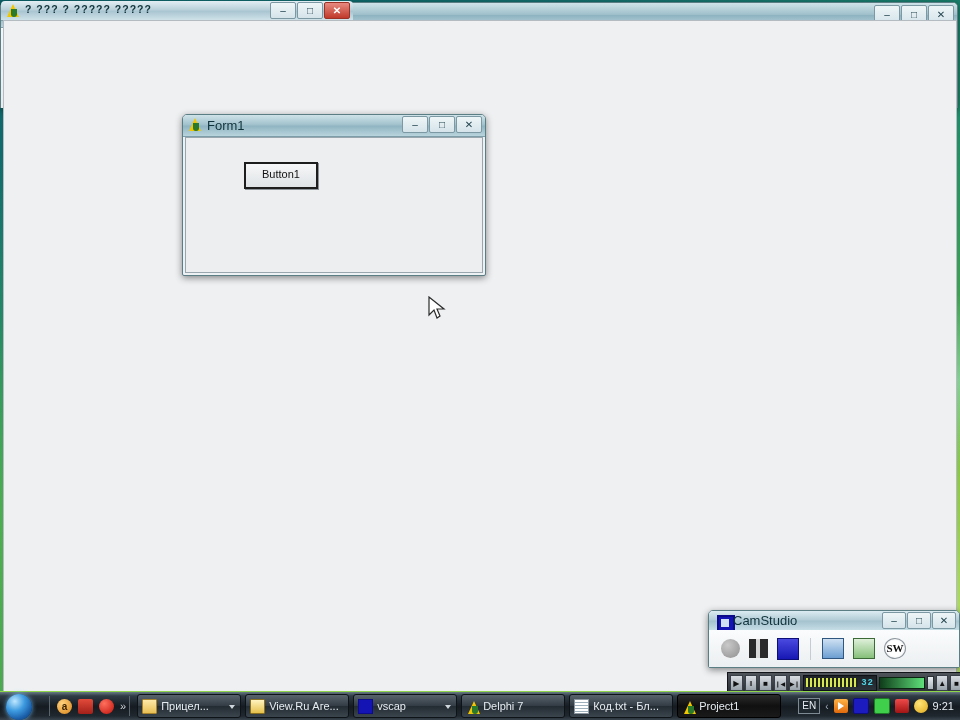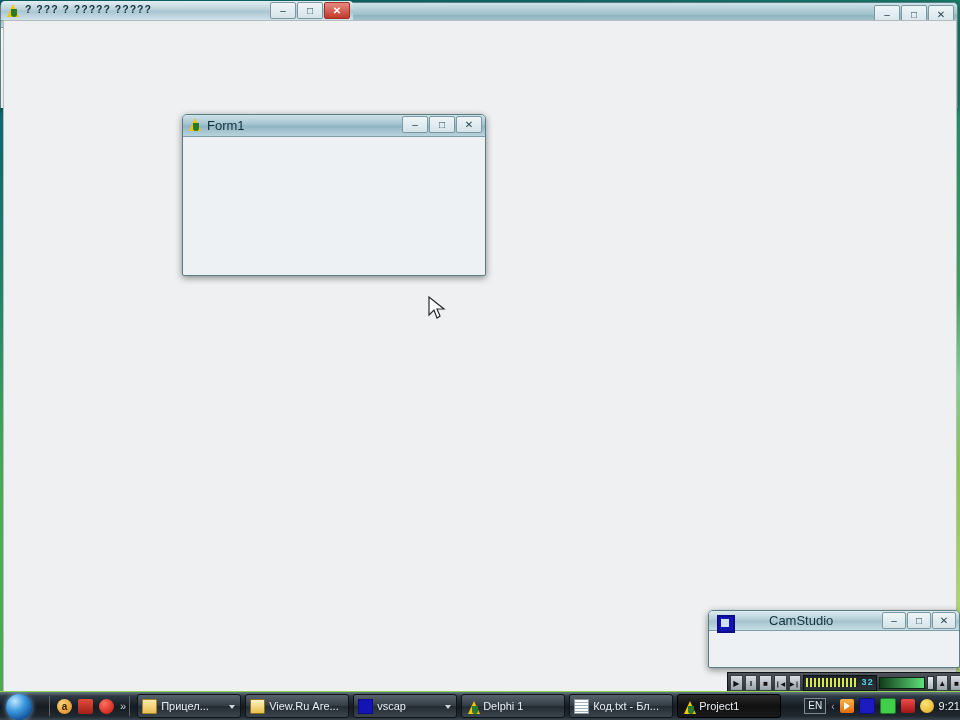--- a/index.html
+++ b/index.html
@@ -277,21 +277,21 @@
   .task.active{background:linear-gradient(#2b2b2b,#101010 50%,#1a1a1a);border-color:#000;}
   .task .tic{width:13px;height:13px;flex:0 0 13px;}
   .task .tarw{margin-left:auto;flex:0 0 7px;position:relative;width:7px;height:7px;}
   .task .tarw:after{content:"";position:absolute;left:0;top:2px;border-left:3px solid transparent;
       border-right:3px solid transparent;border-top:4px solid #cfd6dc;}
   .tic-folder{background:linear-gradient(#ffe9a8,#e8bf55);border:1px solid #a8832a;border-radius:1px;}
   .tic-mail{background:linear-gradient(#fff3c0,#e5c04a);border:1px solid #8a6f1e;border-radius:1px;}
   .tic-cam{background:#1414b4;border:1px solid #0c0c8a;}
   .tic-note{background:#fff;border:1px solid #8b96a0;
       background-image:repeating-linear-gradient(#fff 0 2px,#9fb0bd 2px 3px);}
-  #tray{margin-left:auto;display:flex;align-items:center;gap:5px;color:#e8eef3;font-size:11px;}
+  #tray{margin-left:auto;display:flex;align-items:center;gap:5px;padding-right:6px;color:#e8eef3;font-size:11px;}
   #tray .en{border:1px solid #7d8views;border:1px solid #7d8a94;padding:0 3px;line-height:14px;font-size:10px;background:#20282f;}
   .trayic{width:14px;height:14px;border-radius:2px;}
   .ti-orange{background:linear-gradient(#ffb347,#e1690c);position:relative;}
   .ti-orange:after{content:"";position:absolute;left:4px;top:3px;border-top:4px solid transparent;
       border-bottom:4px solid transparent;border-left:6px solid #fff;}
   .ti-blue{background:#1b1bc0;border:1px solid #0d0d80;}
   .ti-green{background:#3fcf4a;border:1px solid #1e7a26;}
   .ti-red{background:linear-gradient(#f04a4a,#a31414);}
   .ti-smile{background:radial-gradient(circle at 38% 32%,#ffe477,#e0a91a);border-radius:50%;}
   #tray .chev{color:#9fb0bd;font-size:10px;}
@@ -602,39 +602,51 @@
           <i>–</i>
         </div>
       <div class="wb plain" style="height:15px;">
           <i>□</i>
         </div>
       <div class="wb plain" style="height:15px;">
           <i>✕</i>
         </div>
     </div>
   </div>
+  <div id="form1-body">
+    <div id="btn1">Button1</div>
+  </div>
 </div>
 
 <div class="win" id="camstudio">
   <div class="win-tb" style="height:19px;">
     <div class="app-ic" style="top:2px;">
         <span id="cam-ic-sq"></span>
       </div>
-    <div class="ttl" style="top:2px;padding-left:36px;">CamStudio</div>
+    <div class="ttl" style="top:2px;">CamStudio</div>
     <div class="wbtns" style="top:1px;">
       <div class="wb plain">
           <i>–</i>
         </div>
       <div class="wb plain">
           <i>□</i>
         </div>
       <div class="wb plain">
           <i>✕</i>
         </div>
     </div>
+  </div>
+  <div id="cam-body">
+    <div class="cam-circle"></div>
+    <div class="cam-pause"></div>
+    <div class="cam-stop"></div>
+    <div class="cam-sep"></div>
+    <div class="cam-ic cam-layers"></div>
+    <div class="cam-ic cam-pic"></div>
+    <div class="cam-ic cam-sw">SW</div>
   </div>
 </div>
 
 <div id="mediabar">
   <div class="mbtn">
       <i>▶</i>
     </div>
   <div class="mbtn">
       <i>‖</i>
     </div>
@@ -683,21 +695,21 @@
     <span class="tic tic-mail"></span>
     <span>View.Ru Аге...</span>
   </div>
   <div class="task">
     <span class="tic tic-cam"></span>
     <span>vscap</span>
     <span class="tarw"></span>
   </div>
   <div class="task">
     <span class="tic delphi-ic" style="width:13px;height:13px;"></span>
-    <span>Delphi 1</span>
+    <span>Delphi 7</span>
   </div>
   <div class="task">
     <span class="tic tic-note"></span>
     <span>Код.txt - Бл...</span>
   </div>
   <div class="task active">
     <span class="tic delphi-ic" style="width:13px;height:13px;"></span>
     <span>Project1</span>
   </div>
 

